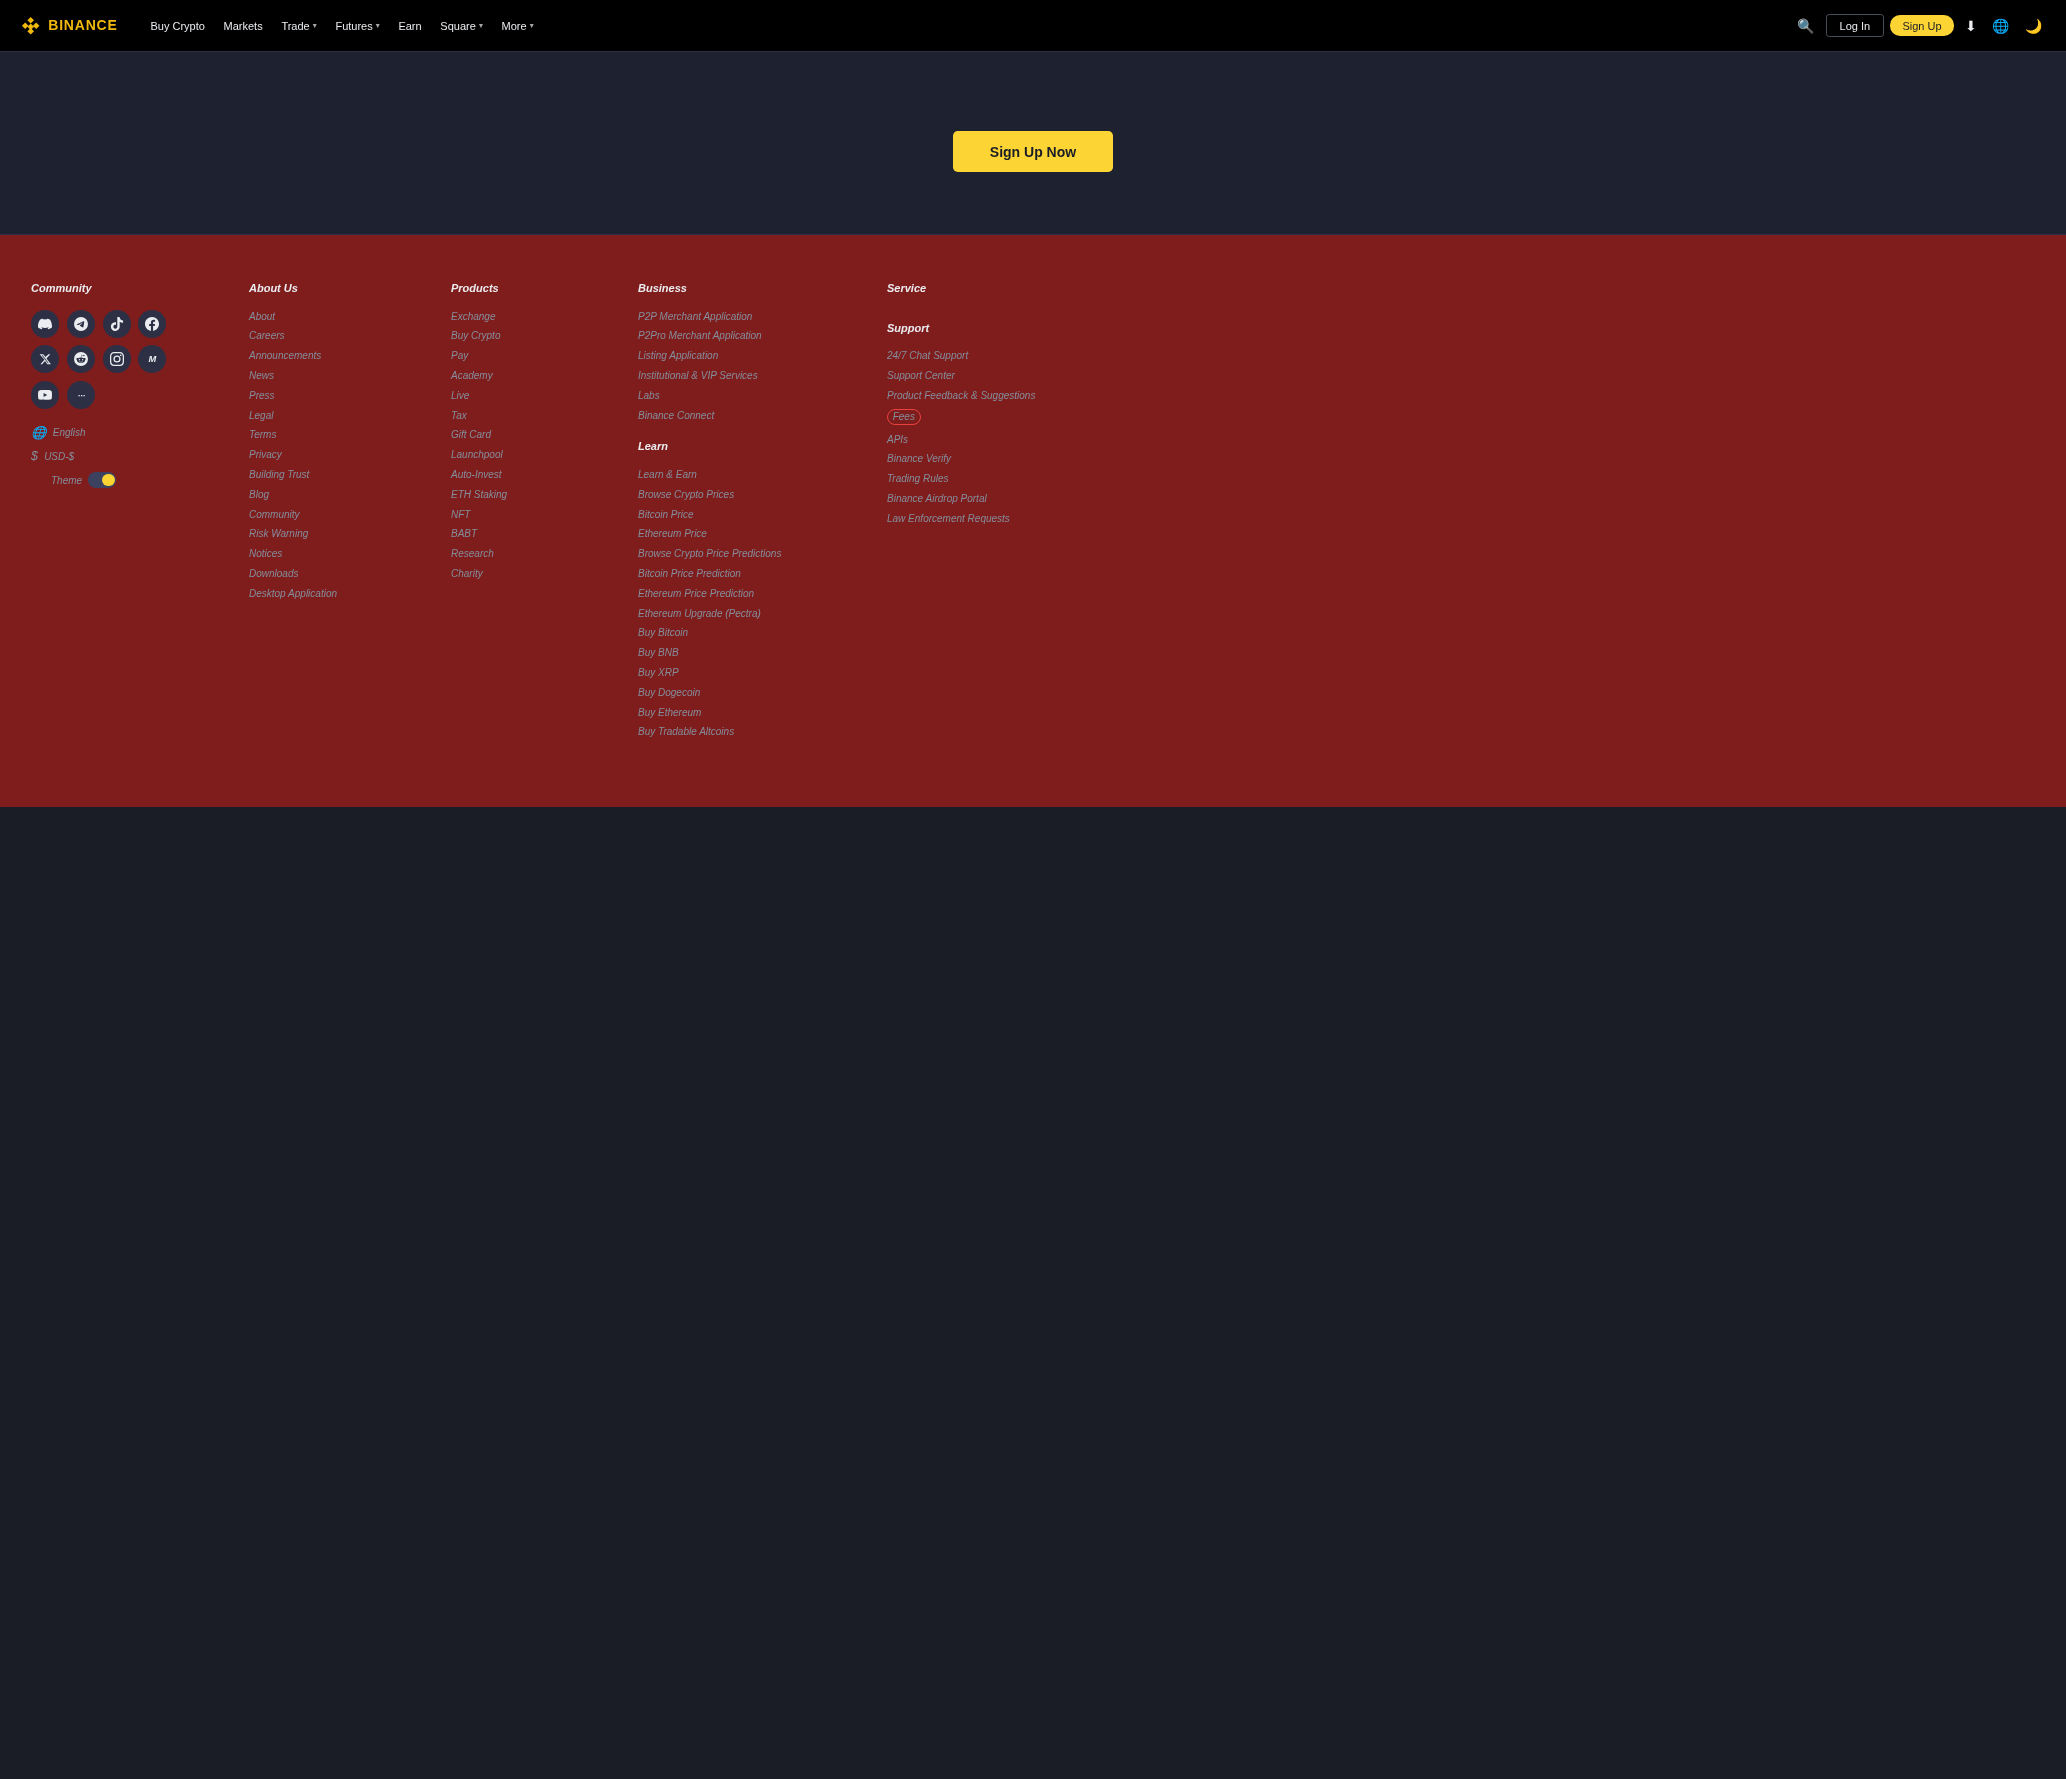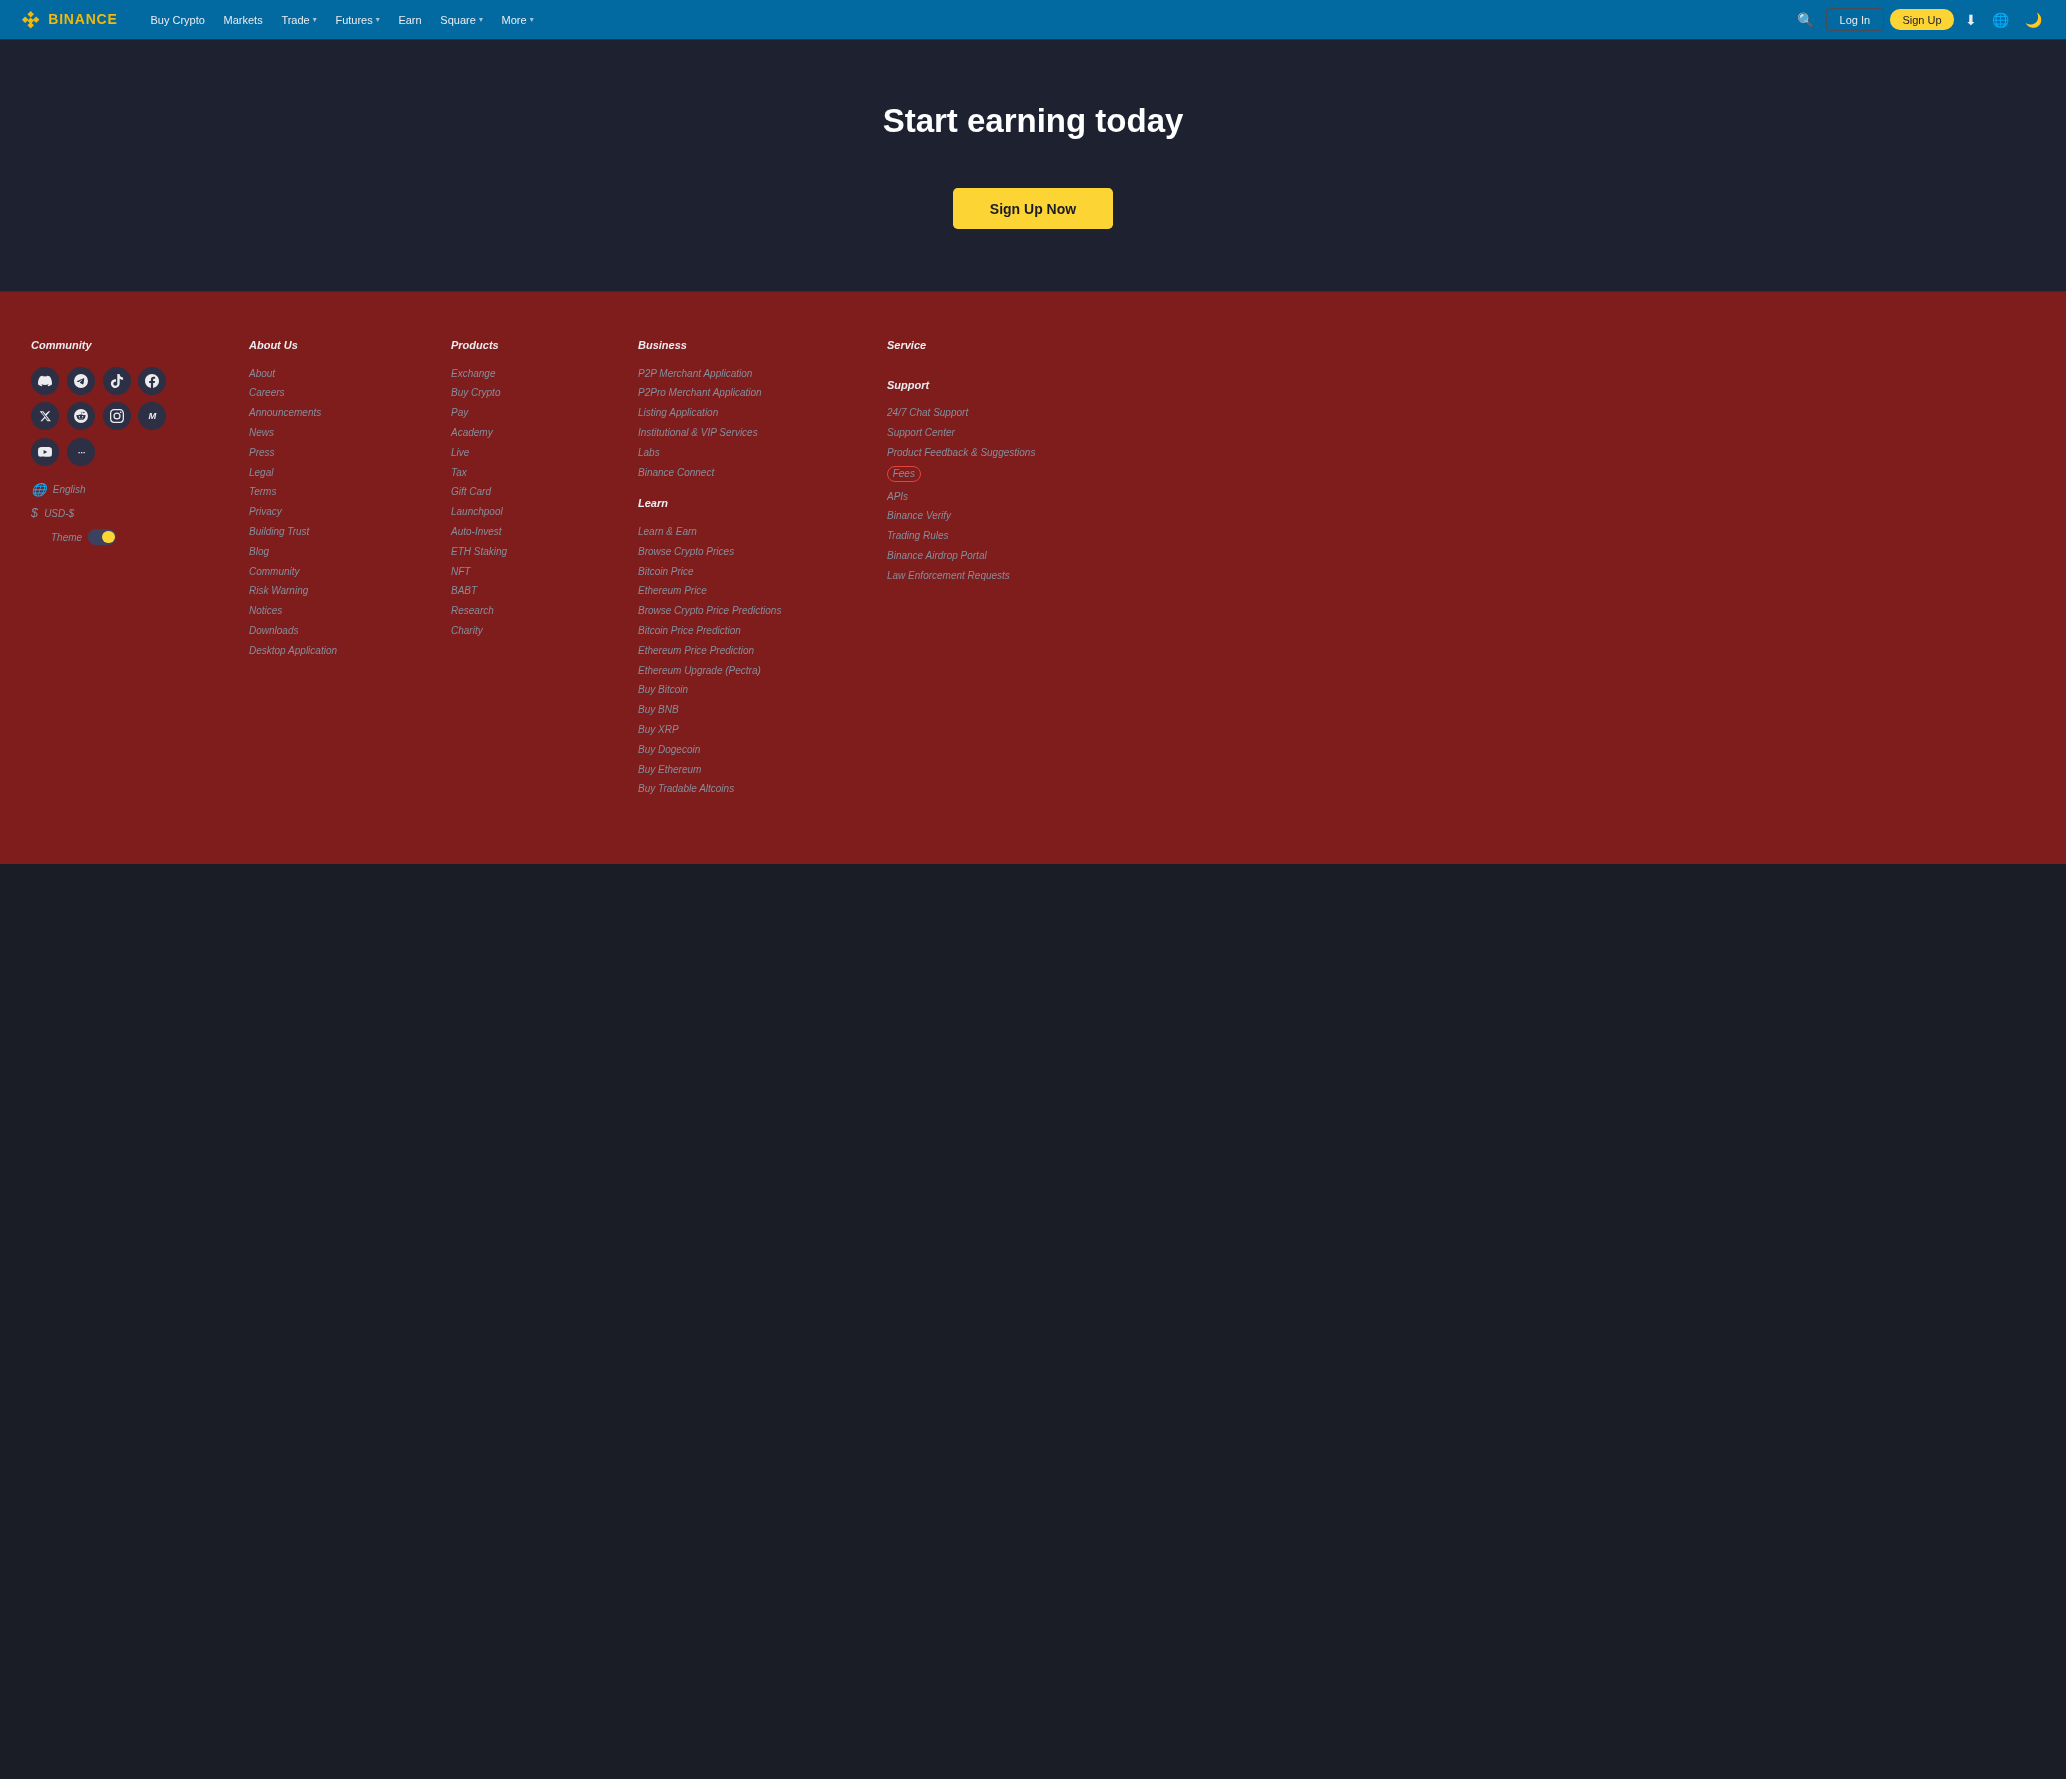--- a/index.html
+++ b/index.html
@@ -5,25 +5,25 @@
     * { margin: 0; padding: 0; box-sizing: border-box; }
     body {
       background: #1a1d26;
       color: #fff;
       font-family: -apple-system, BlinkMacSystemFont, 'Segoe UI', sans-serif;
       font-size: 11px;
     }
 
     
     .navbar {
-      background: #0369a1;
+      background: #000000;
       display: flex;
       align-items: center;
       padding: 0 18.7px;
-      height: 40px;
+      height: 52px;
       border-bottom: 0.8px solid #2d3045;
       position: sticky;
       top: 0;
       z-index: 100;
     }
     .nav-logo {
       display: flex;
       align-items: center;
       gap: 6.2px;
       margin-right: 25px;
@@ -263,21 +263,20 @@
     <button class="nav-icon-btn" title="Search">🔍</button>
     <button class="btn-login">Log In</button>
     <button class="btn-signup">Sign Up</button>
     <button class="nav-icon-btn" title="Download">⬇</button>
     <button class="nav-icon-btn" title="Language">🌐</button>
     <button class="nav-icon-btn" title="Dark Mode">🌙</button>
   </div>
 </nav>
 
 <section class="hero">
-  <h1 class="hero-title">Start earning today</h1>
   <button class="btn-hero">Sign Up Now</button>
 </section>
 
 <footer class="footer">
   <div class="footer-grid">
 
     <div class="footer-col">
       <h3>Community</h3>
       <div class="social-grid">
         <div class="social-icon" title="Discord">

